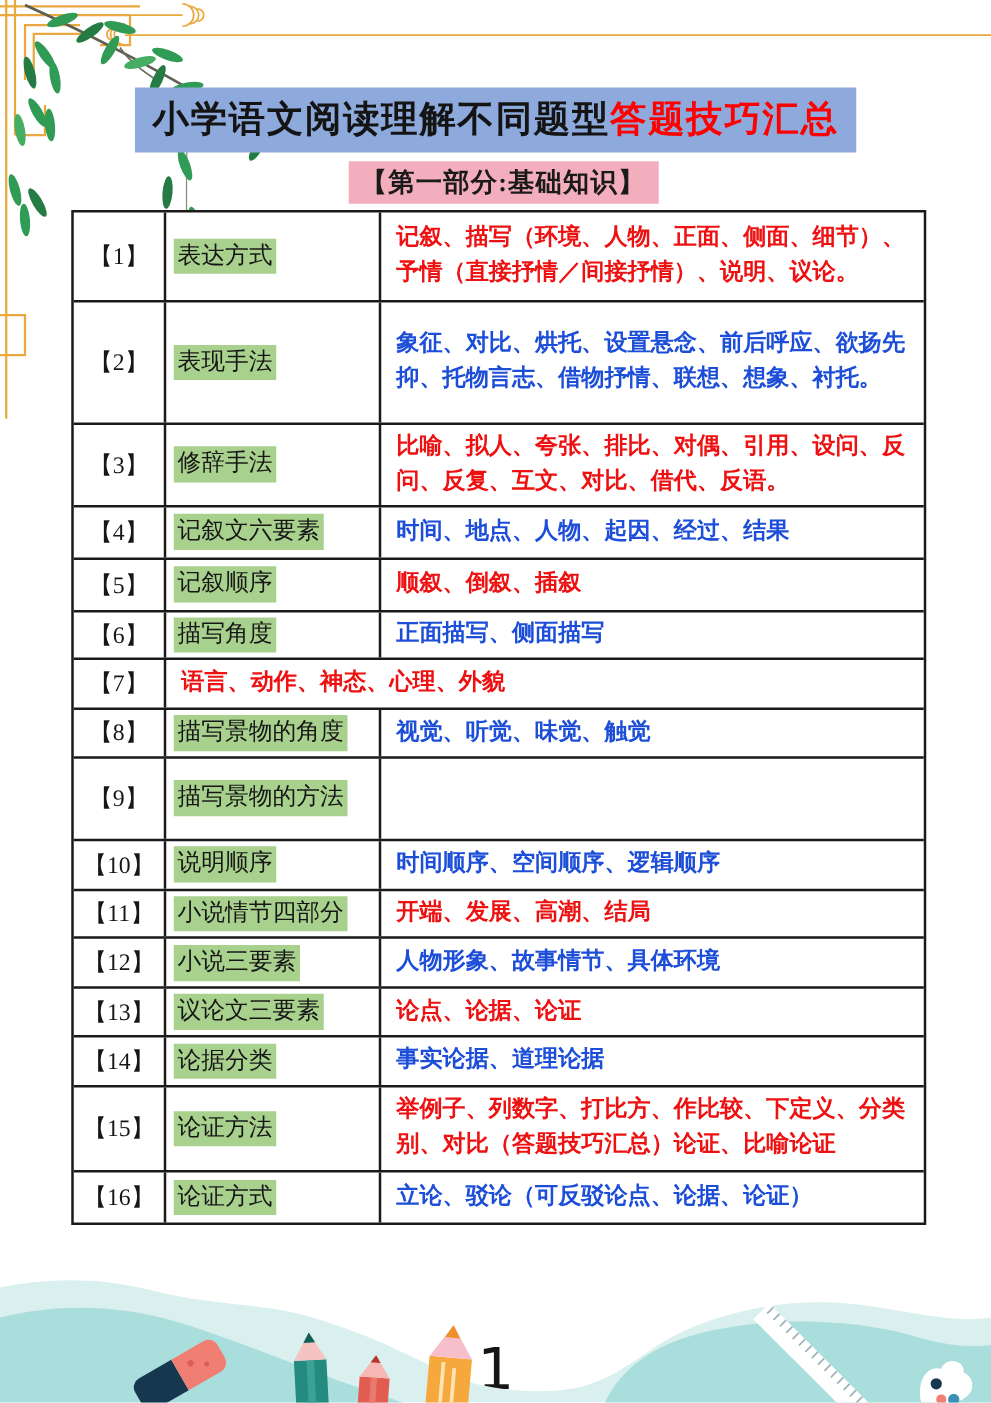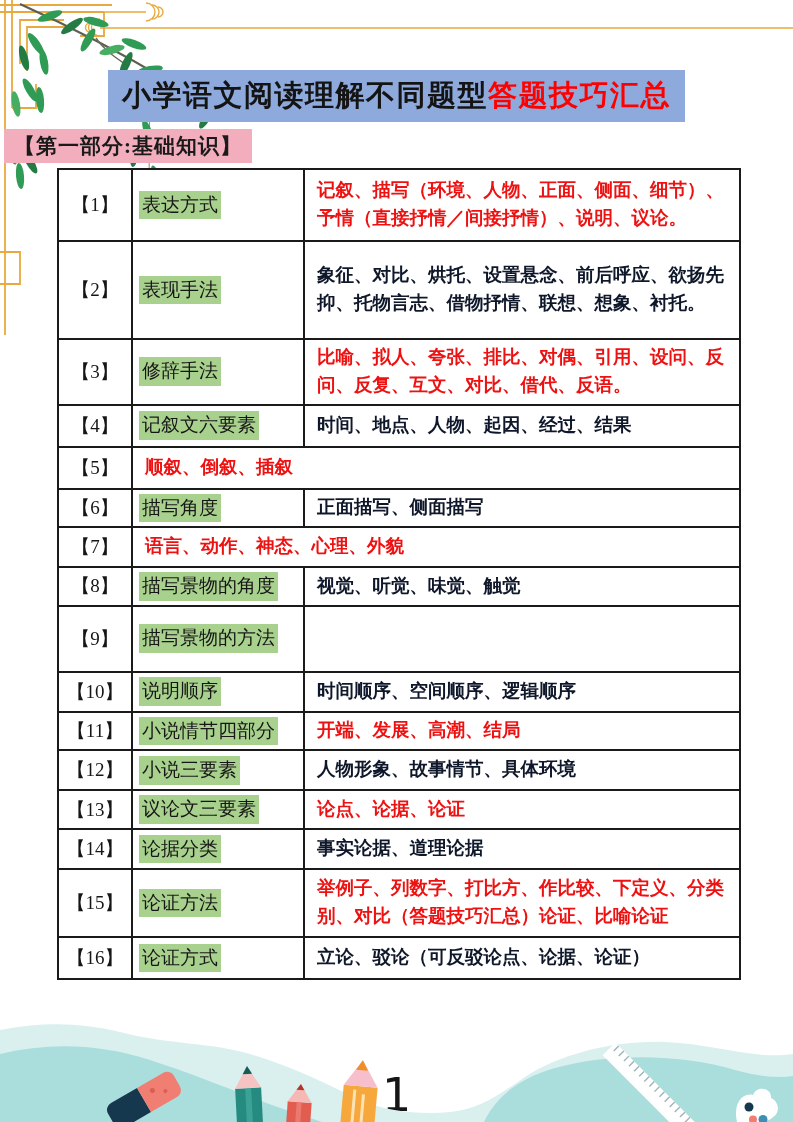--- a/index.html
+++ b/index.html
@@ -8,21 +8,21 @@
     font-family:"Liberation Serif","DejaVu Serif",serif;
   }
   svg{display:block;}
   .top-ornament{position:absolute;left:0;top:0;width:793px;height:340px;pointer-events:none;}
   .title-wrap{position:absolute;top:70px;left:0;right:0;text-align:center;}
   .title-box{
     display:inline-block;background:var(--title-bg,#8EA9DB);
     padding:6px 14px;font-size:29px;font-weight:700;color:#141414;letter-spacing:1.5px;white-space:nowrap;
   }
   .title-box .accent{color:var(--title-accent,#FF0000);}
-  .section-wrap{position:absolute;top:129px;left:4px;right:0;}
+  .section-wrap{position:absolute;top:129px;left:12px;right:0;text-align:center;}
   .section-box{
     display:inline-block;background:var(--section-bg,#F3AEBD);
     padding:3px 10px;font-size:21px;font-weight:700;color:#1a1a1a;letter-spacing:1px;white-space:nowrap;
   }
   .kb-table{
     position:absolute;top:168px;left:57px;width:684px;
     border:2px solid var(--border-color,#1a1a1a);box-sizing:border-box;background:#fff;
   }
   .t-row{display:flex;border-bottom:2px solid var(--border-color,#1a1a1a);box-sizing:border-box;}
   .t-row:last-child{border-bottom:none;}
@@ -35,21 +35,21 @@
     flex:0 0 172px;width:172px;border-right:2px solid var(--border-color,#1a1a1a);
     display:flex;align-items:center;padding:4px 6px;box-sizing:border-box;
   }
   .c-label .hl{
     background:var(--highlight-green,#A9D18E);
     font-size:19px;font-weight:400;color:#161616;padding:1px 3px;line-height:1.4;
   }
   .c-content{
     flex:1;display:flex;align-items:center;
     padding:4px 10px 4px 12px;font-size:18.5px;font-weight:600;line-height:1.5;
-    color:#0f172a;box-sizing:border-box;
+    color:#1d4ed8;box-sizing:border-box;
   }
   .c-content.red{color:var(--content-red,#EE1111);}
   
   .t-row:nth-child(1){min-height:72px}
   .t-row:nth-child(2){min-height:98px}
   .t-row:nth-child(3){min-height:64px}
   .t-row:nth-child(4){min-height:42px}
   .t-row:nth-child(5){min-height:42px}
   .t-row:nth-child(6){min-height:38px}
   .t-row:nth-child(7){min-height:40px}
@@ -169,20 +169,23 @@
   <div class="t-row">
     <div class="c-num">【4】</div>
     <div class="c-label">
           <span class="hl">记叙文六要素</span>
         </div>
     <div class="c-content">时间、地点、人物、起因、经过、结果</div>
   </div>
 
   <div class="t-row">
     <div class="c-num">【5】</div>
+    <div class="c-label">
+          <span class="hl">记叙顺序</span>
+        </div>
     <div class="c-content red">顺叙、倒叙、插叙</div>
   </div>
 
   <div class="t-row">
     <div class="c-num">【6】</div>
     <div class="c-label">
           <span class="hl">描写角度</span>
         </div>
     <div class="c-content">正面描写、侧面描写</div>
   </div>

